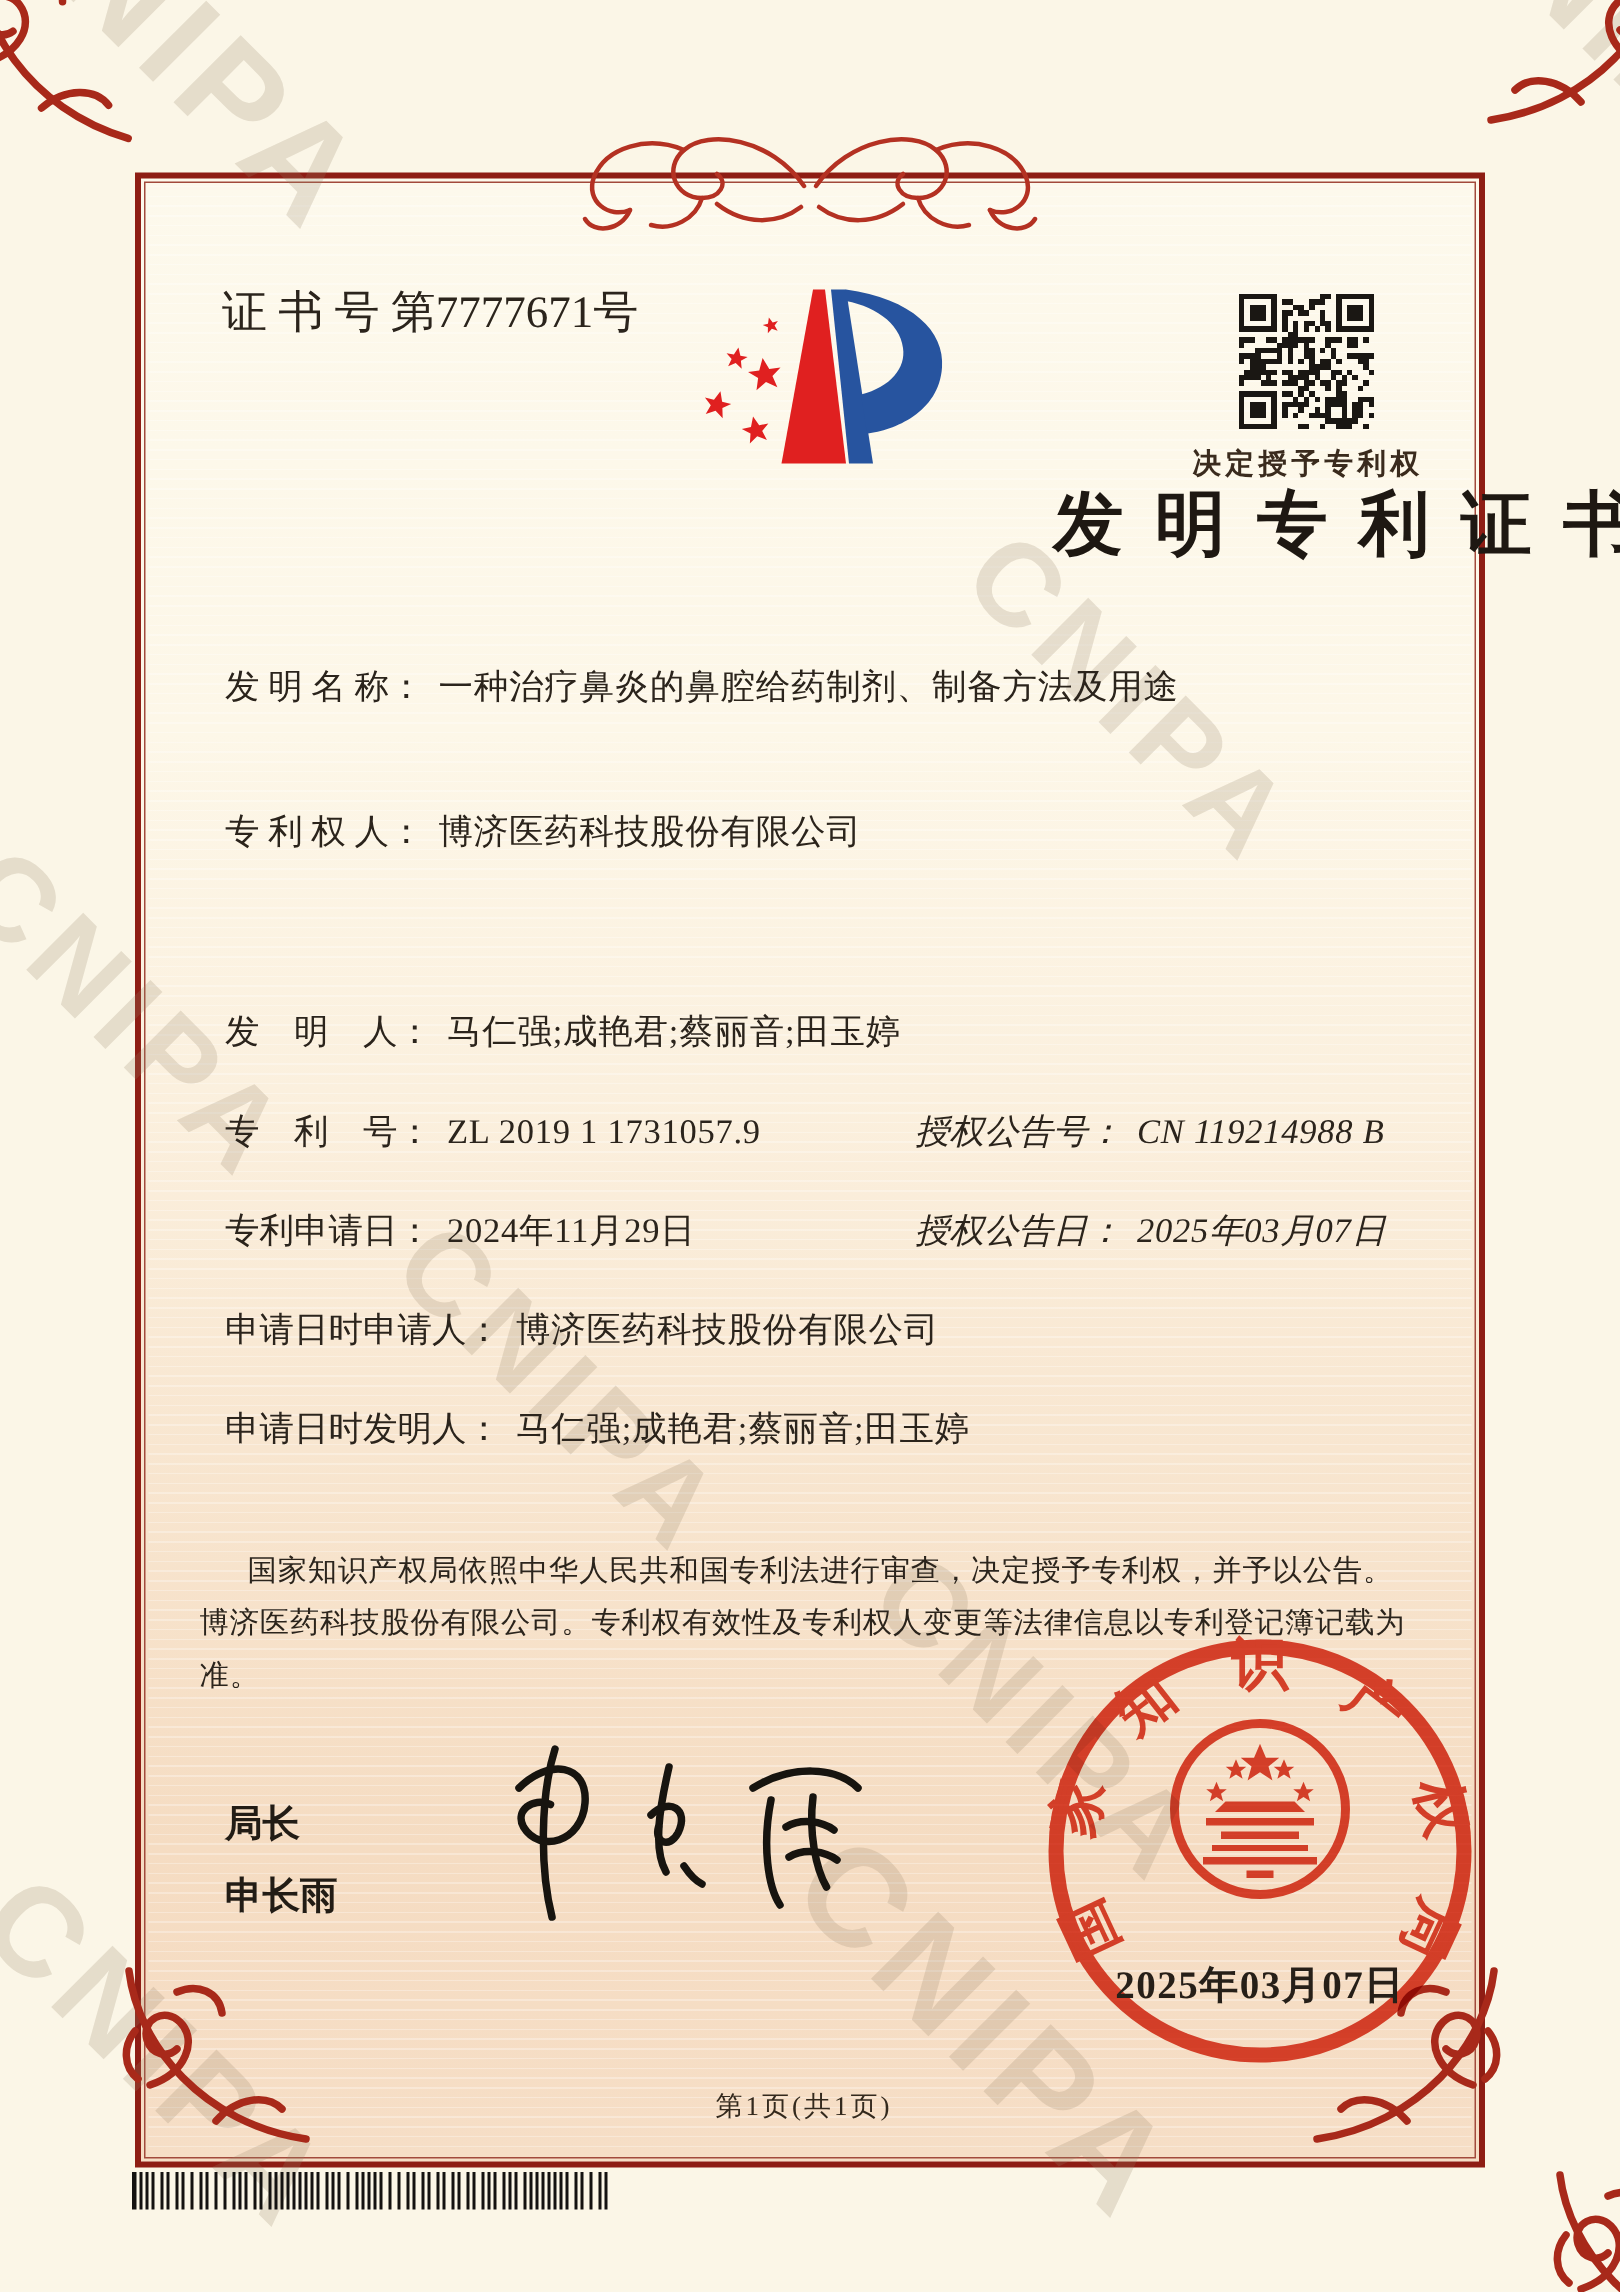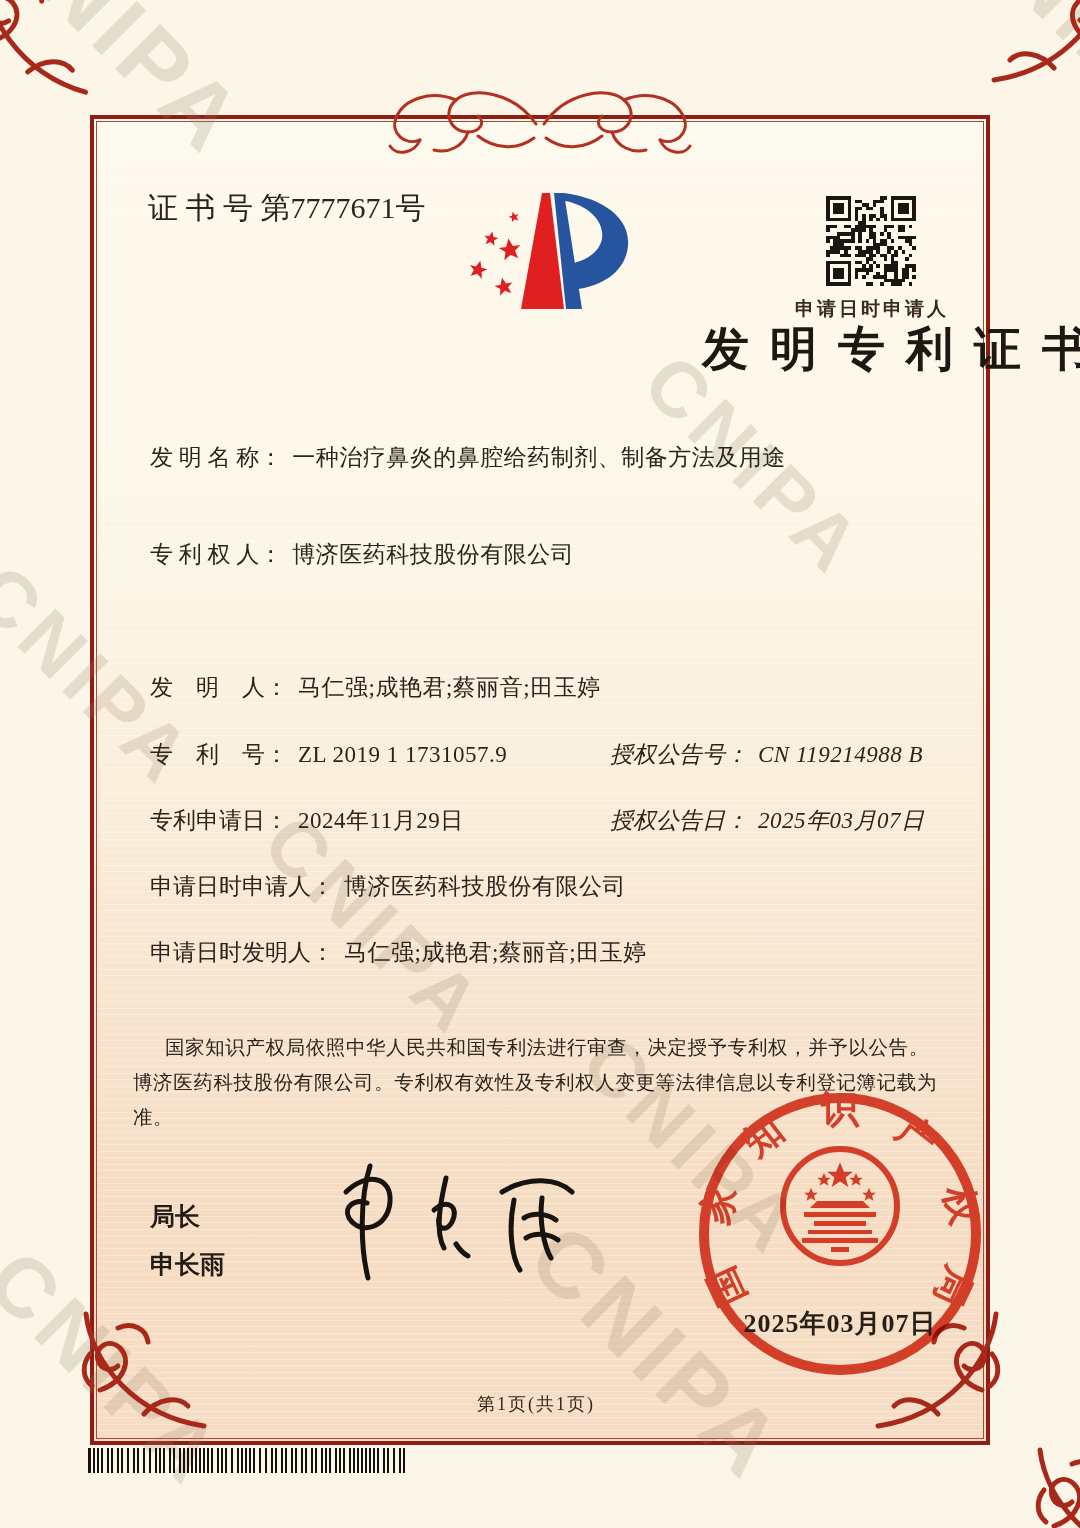--- a/index.html
+++ b/index.html
@@ -444,21 +444,21 @@
         <rect x="20" y="23" width="1" height="1"></rect>
         <rect x="21" y="23" width="1" height="1"></rect>
         <rect x="11" y="24" width="1" height="1"></rect>
         <rect x="12" y="24" width="1" height="1"></rect>
         <rect x="15" y="24" width="1" height="1"></rect>
         <rect x="18" y="24" width="1" height="1"></rect>
         <rect x="19" y="24" width="1" height="1"></rect>
         <rect x="20" y="24" width="1" height="1"></rect>
         <rect x="23" y="24" width="1" height="1"></rect>
       </svg></div>
-  <div class="qr-cap">申请日时申请人</div>
+  <div class="qr-cap">决定授予专利权</div>
 
   <h1 class="title">发明专利证书</h1>
 
   <div class="row r1">
     <span class="lbl">发 明 名 称：</span><span class="val">一种治疗鼻炎的鼻腔给药制剂、制备方法及用途</span>
   </div>
   <div class="row r2">
     <span class="lbl">专 利 权 人：</span><span class="val">博济医药科技股份有限公司</span>
   </div>
   <div class="row r4">

